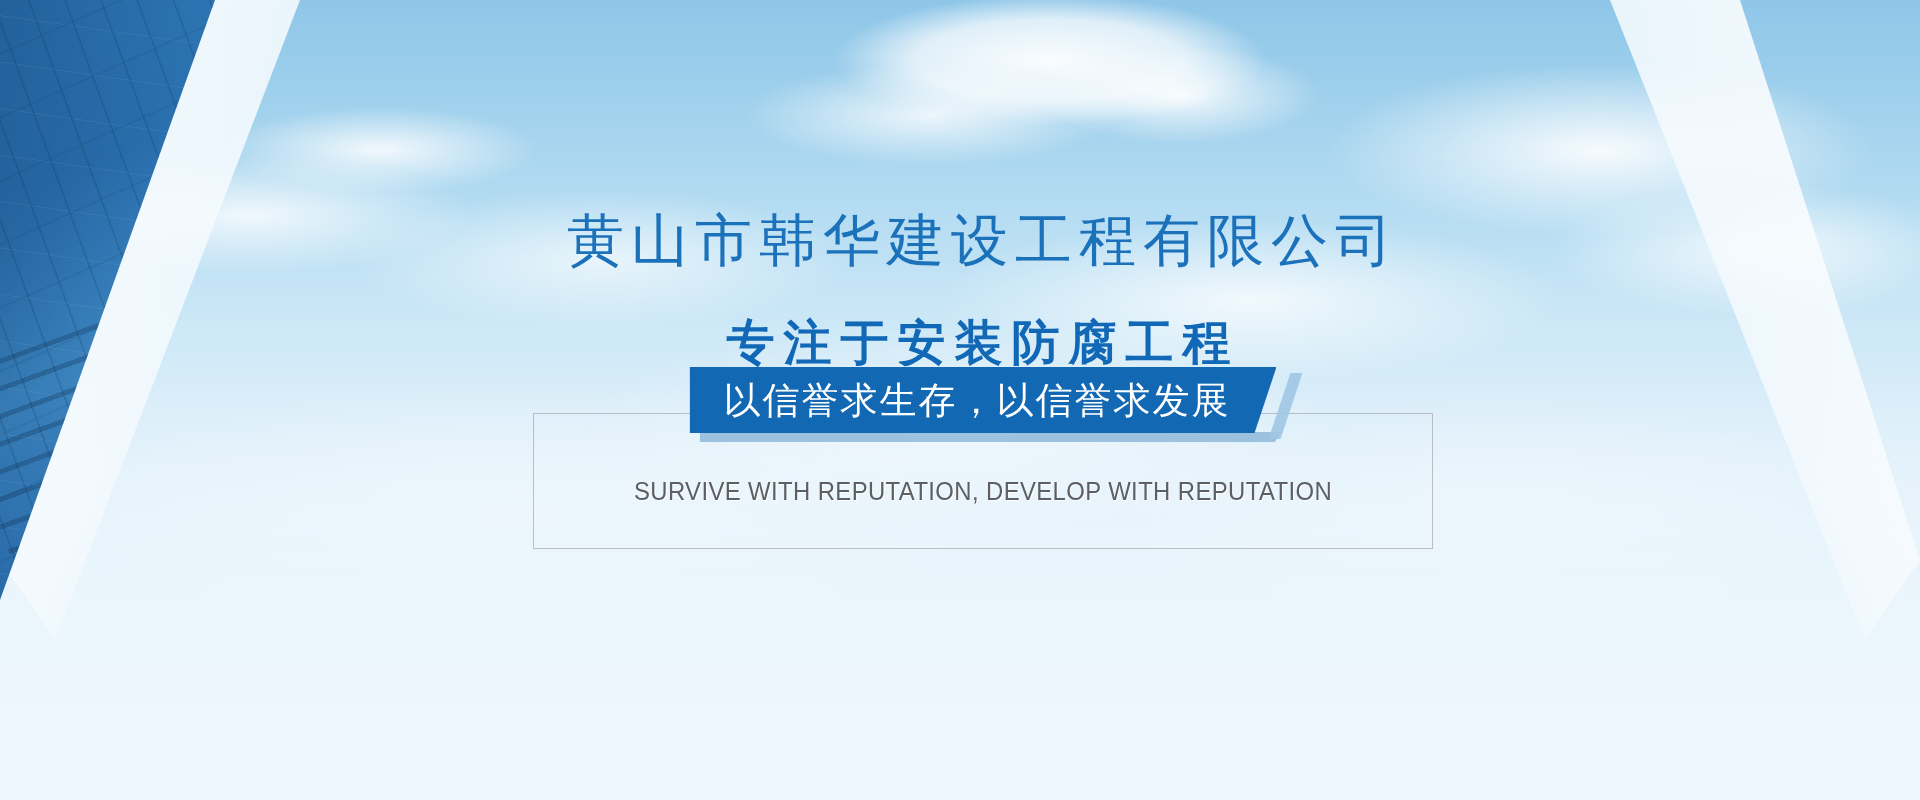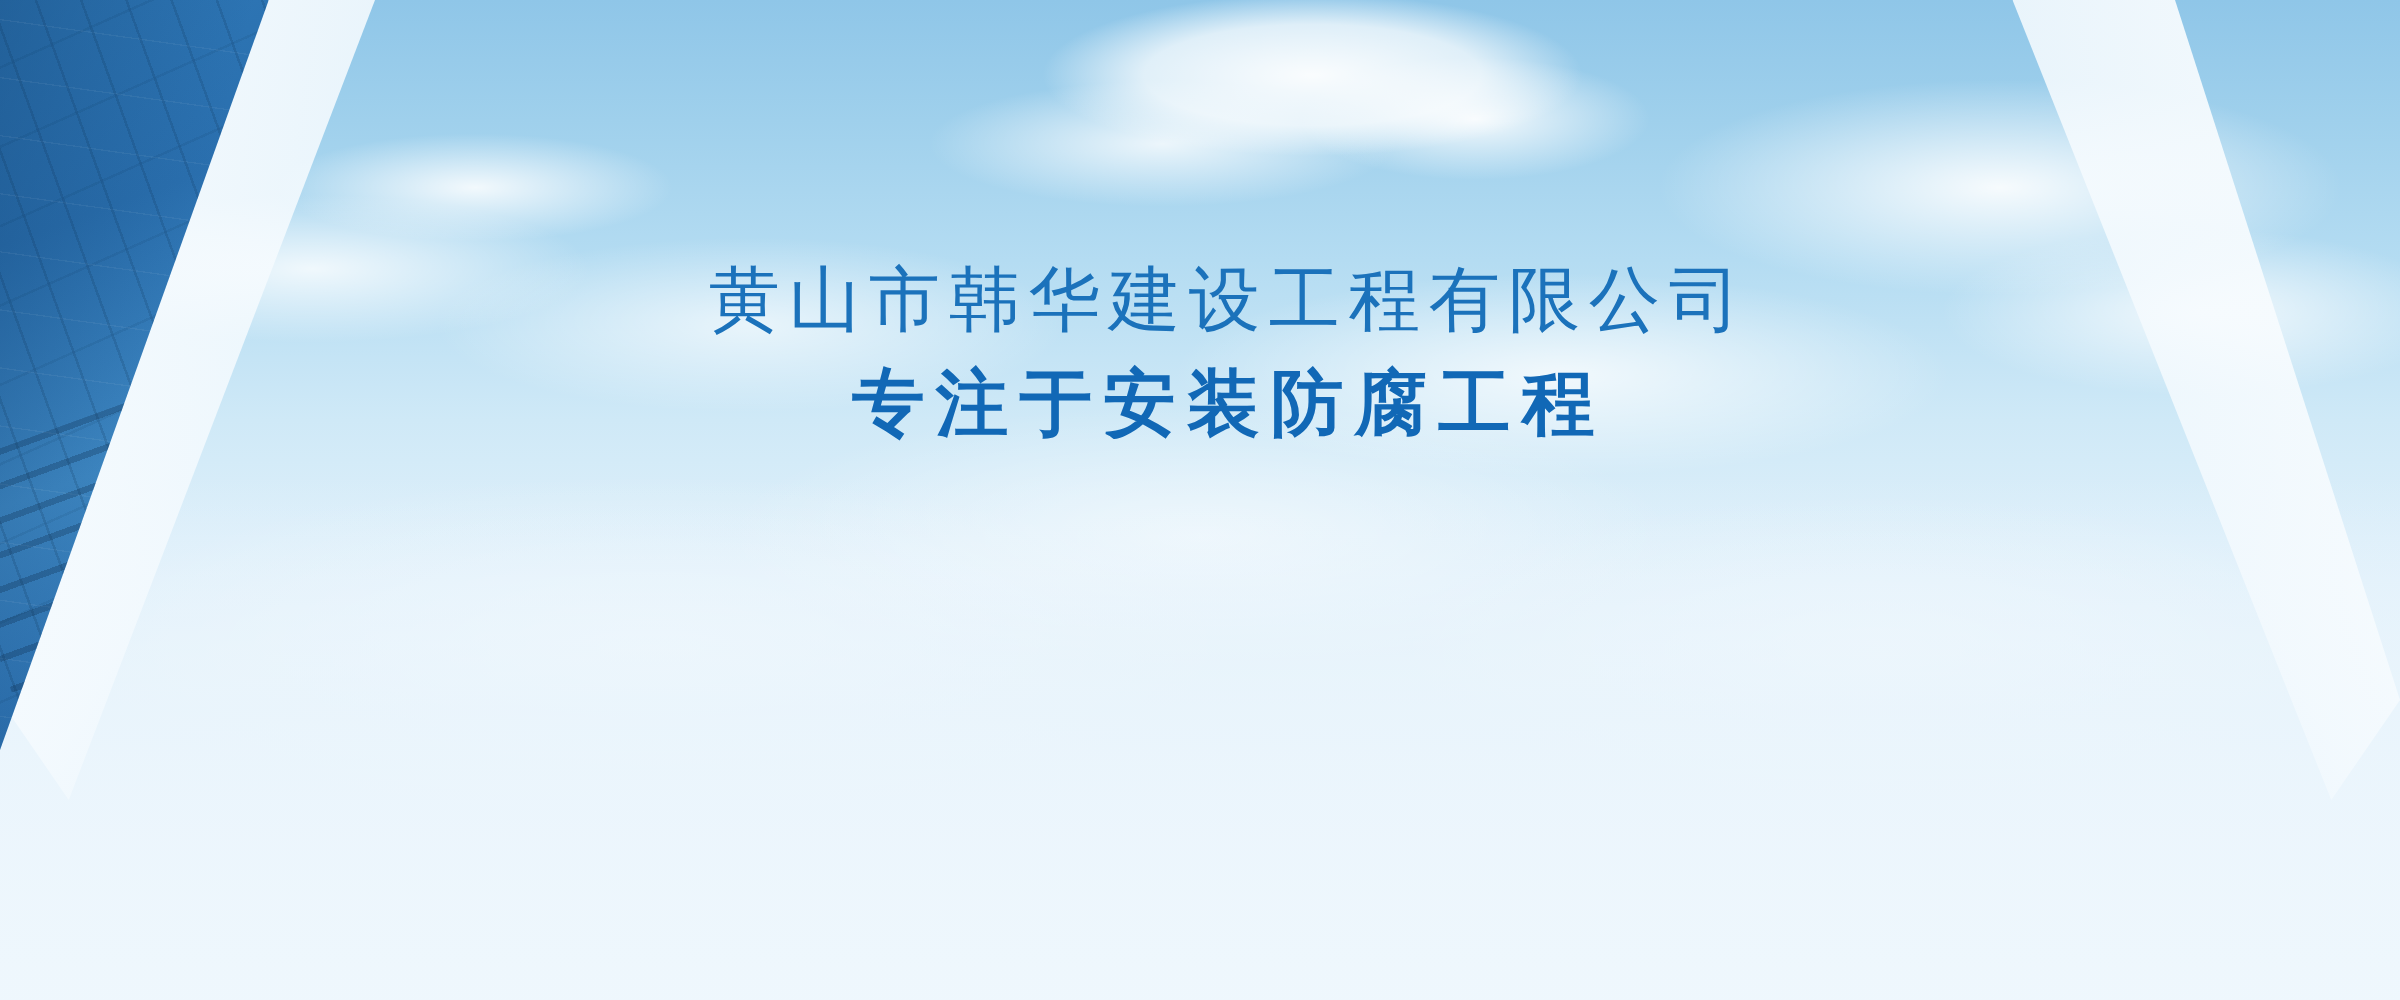--- a/index.html
+++ b/index.html
@@ -162,22 +162,22 @@
     margin-top: 212px;
     font-size: 57px;
     line-height: 1;
     letter-spacing: 7px;
     color: #1b72bb;
     font-weight: 400;
     white-space: nowrap;
   }
 
   .title-sub {
-    margin-top: 25px;
-    font-size: 58px;
+    margin-top: 50px;
+    font-size: 48px;
     line-height: 1;
     letter-spacing: 9px;
     color: #1168b6;
     font-weight: bold;
     white-space: nowrap;
   }
 
   
   .frame {
     position: relative;
@@ -271,15 +271,27 @@
     <div class="struts struts-right"></div>
     <div class="tank"></div>
   </div>
 
   <div class="content">
 
     <div class="title-main">黄山市韩华建设工程有限公司</div>
 
     <div class="title-sub">专注于安装防腐工程</div>
 
+    <div class="frame">
+
+      <div class="ribbon-wrap">
+        <div class="ribbon-shadow"></div>
+        <div class="ribbon">
+          <span class="ribbon-text">以信誉求生存，以信誉求发展</span>
+        </div>
+        <div class="ribbon-tail"></div>
+      </div>
+
+      <div class="slogan-en">SURVIVE WITH REPUTATION, DEVELOP WITH REPUTATION</div>
+    </div>
 
   </div>
 </div>
 
 </body></html>

